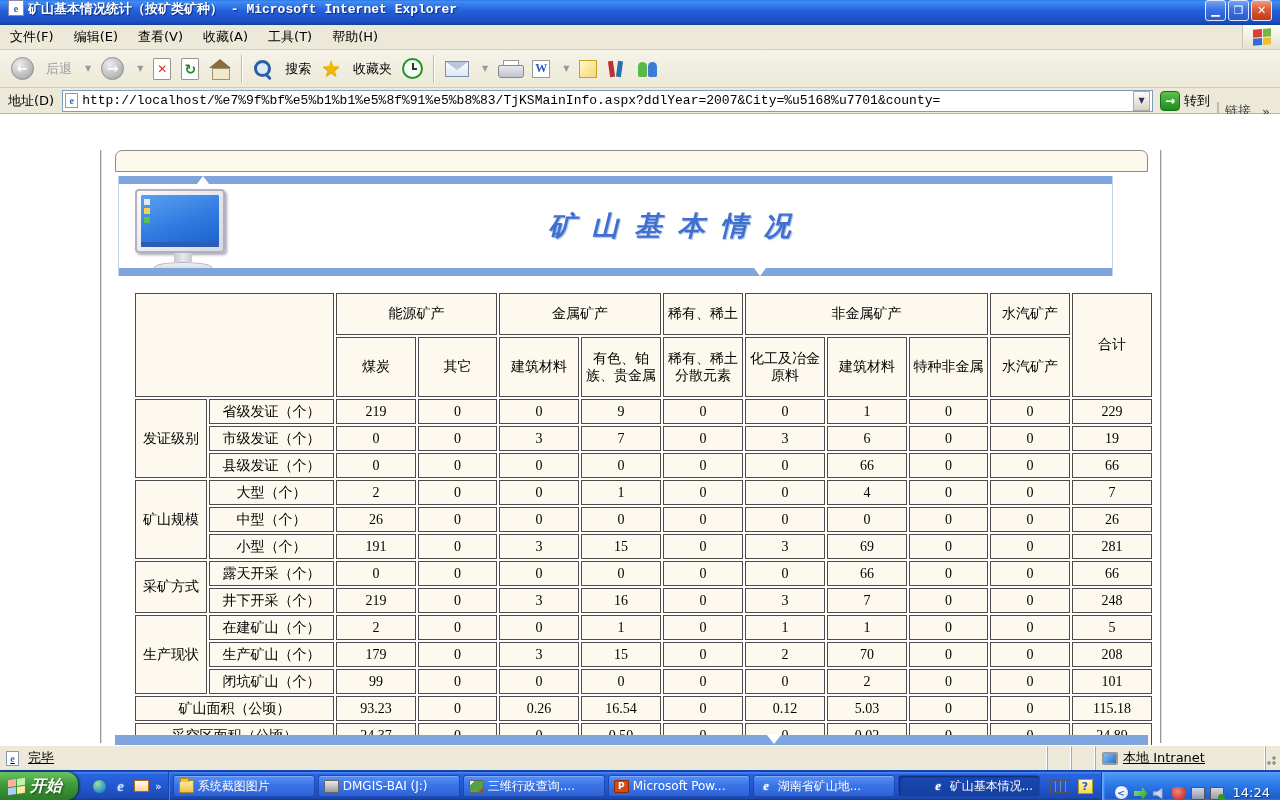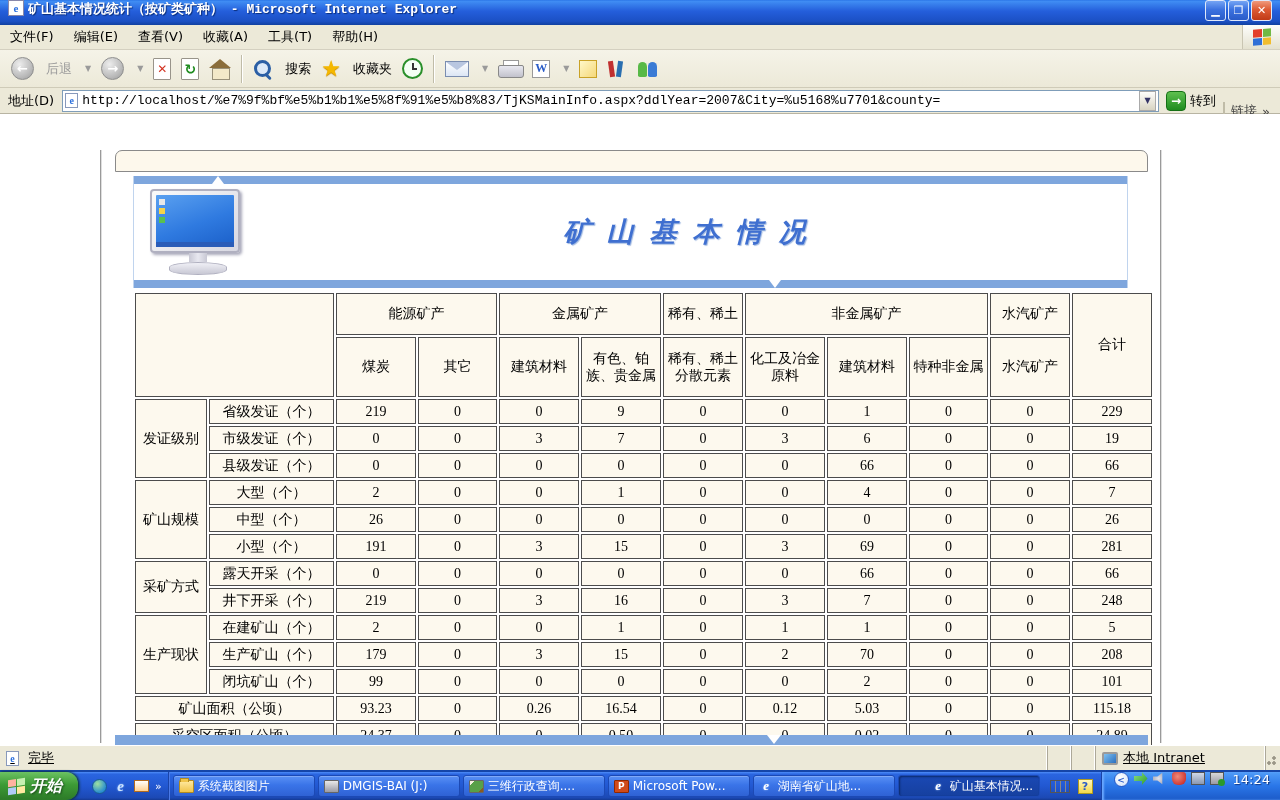--- a/index.html
+++ b/index.html
@@ -84,29 +84,29 @@
   .page-e-icon { width:13px; height:15px; flex:0 0 13px; background:#fff; border:1px solid #8899bb; margin-right:4px;
     display:flex; align-items:center; justify-content:center; font:bold 10px "Liberation Serif",serif; color:#2a6fdd; }
   .page-e-icon::before { content:"e"; }
   .addr-url { flex:1; font:13px "Liberation Mono",monospace; white-space:nowrap; overflow:hidden; color:#000; }
   .addr-drop { width:17px; height:20px; background:linear-gradient(180deg,#fdfdfb,#d8d4c2); border:1px solid #aaa;
     display:flex; align-items:center; justify-content:center; font-size:8px; color:#336; }
   .go-btn { display:flex; align-items:center; gap:4px; padding:0 7px; height:24px; }
   .go-circle { width:20px; height:20px; border-radius:4px; background:linear-gradient(180deg,#5fc04f,#1f8c1f);
     border:1px solid #157015; color:#fff; display:flex; align-items:center; justify-content:center; font-weight:bold; font-size:12px; }
   .go-circle::before { content:"→"; }
-  .links-area { display:flex; align-items:center; gap:5px; padding:0 6px; border-left:2px solid #c0bca8; color:#444;margin-top:21px; }
+  .links-area { display:flex; align-items:center; gap:11px; padding:0 6px; border-left:2px solid #c0bca8; color:#444;margin-top:21px; }
 
   
   .viewport { flex:1 1 auto; position:relative; background:#fff; overflow:hidden; }
   .v-line { position:absolute; top:36px; bottom:2px; width:2px; background:linear-gradient(90deg,#9a9a9a 50%,#dedede 50%); }
   .v-line.left { left:100px; } .v-line.right { left:1160px; }
   .top-tab { position:absolute; left:115px; width:1033px; top:36px; height:22px; background:#fdf8ec;
     border:1px solid #8a8a8a; border-radius:7px 7px 0 0; }
-  .banner { position:absolute; left:133px; width:995px; top:62px; height:112px; background:#fff;
+  .banner { position:absolute; left:118px; width:995px; top:62px; height:100px; background:#fff;
     border-left:1px solid #c0d4ee; border-right:1px solid #c0d4ee; }
   .banner .bar-top, .banner .bar-bottom { position:absolute; left:0; right:0; height:8px; background:#7ea6dd; }
   .banner .bar-top { top:0; } .banner .bar-bottom { bottom:0; }
   .notch-up { position:absolute; top:0; left:78px; border-left:6px solid transparent; border-right:6px solid transparent; border-bottom:8px solid #fff; }
   .notch-down { position:absolute; bottom:0; left:635px; border-left:6px solid transparent; border-right:6px solid transparent; border-top:8px solid #fff; }
   .banner-title { position:absolute; left:0; right:0; top:0; bottom:0; display:flex; align-items:center; justify-content:center;
     transform:translateX(62px); font:bold italic 27px "DejaVu Serif","Liberation Serif",serif; color:#3f6fd0;
     letter-spacing:16px; text-shadow:1px 1px 1px #9fb8e0; }
   .monitor { position:absolute; left:16px; top:13px; width:96px; height:92px; }
   .mscreen { width:90px; height:64px; background:linear-gradient(135deg,#fafafa,#d8d8e2); border:2px solid #b0b0c0;
@@ -172,21 +172,21 @@
   .ti.ie { background:transparent; display:flex; align-items:center; justify-content:center; }
   .ti.ie::before { content:"e"; color:#fff; font:bold italic 13px "Liberation Serif",serif; text-shadow:0 0 2px #9fc4ff; }
   .lang-icons { display:flex; align-items:center; gap:8px; padding:0 8px; }
   .kbd-icon { width:20px; height:13px; background:linear-gradient(180deg,#fff,#d0d0d0); border:1px solid #555;
     background-image:linear-gradient(90deg,transparent 4px,#888 4px,#888 5px,transparent 5px),
       linear-gradient(90deg,transparent 9px,#888 9px,#888 10px,transparent 10px),
       linear-gradient(90deg,transparent 14px,#888 14px,#888 15px,transparent 15px); }
   .help-icon { width:15px; height:15px; background:linear-gradient(180deg,#fff7c0,#f5d84a); border:1px solid #b09a20;
     display:flex; align-items:center; justify-content:center; color:#2a5cc8; font:bold 11px "DejaVu Sans",sans-serif; }
   .help-icon::before{content:"?";}
-  .tray { display:flex; align-items:flex-start; gap:5px; padding:0 10px 0 12px;
+  .tray { display:flex; align-items:flex-end; gap:5px; padding:0 10px 0 12px;
     background:linear-gradient(180deg,#4f9cf8 0%,#2a76e8 50%,#1c5ac8 100%); border-left:1px solid #1a44a8;
     box-shadow:inset 2px 0 2px #6aa8ff; }
   .tray-hide { width:15px; height:15px; border-radius:50%; background:radial-gradient(circle at 40% 35%,#fff,#cfe0f8);
     border:1px solid #2a5cc8; color:#2a5cc8; display:flex; align-items:center; justify-content:center; font:bold 9px "DejaVu Sans",sans-serif; }
   .tray-hide::before{content:"<";}
   .tri { width:14px; height:13px; }
   .tri.green-arrow { background:linear-gradient(135deg,#8fe080,#2a9a2a); clip-path:polygon(0 30%,60% 30%,60% 0,100% 50%,60% 100%,60% 70%,0 70%); }
   .tri.volume { background:radial-gradient(circle at 40% 50%,#e0e0e8,#8a8a98); clip-path:polygon(0 35%,35% 35%,70% 5%,70% 95%,35% 65%,0 65%); }
   .tri.shield { background:radial-gradient(circle at 40% 35%,#f08a7a,#c01818); border-radius:3px 3px 6px 6px; }
   .tri.monitors { background:linear-gradient(180deg,#cfd8e8,#8a98b0); border:1px solid #555; }

